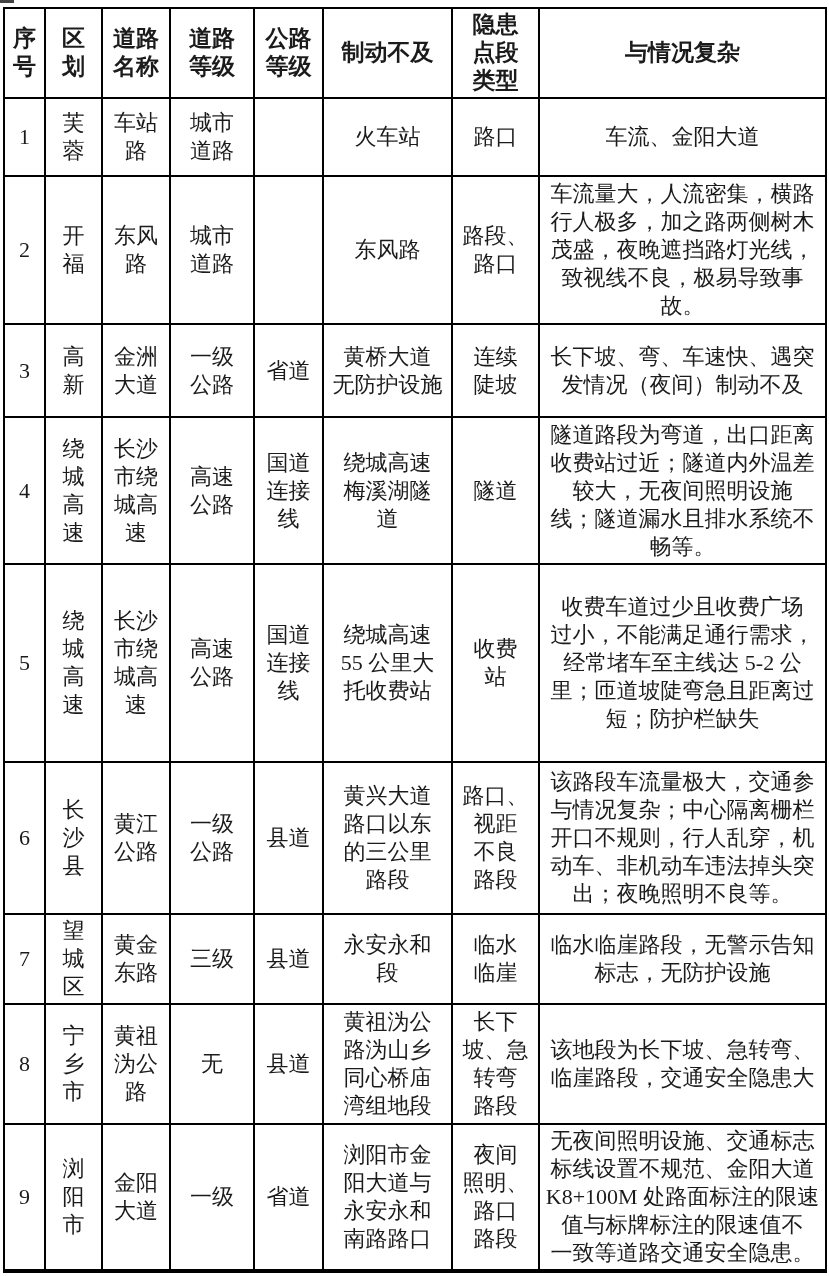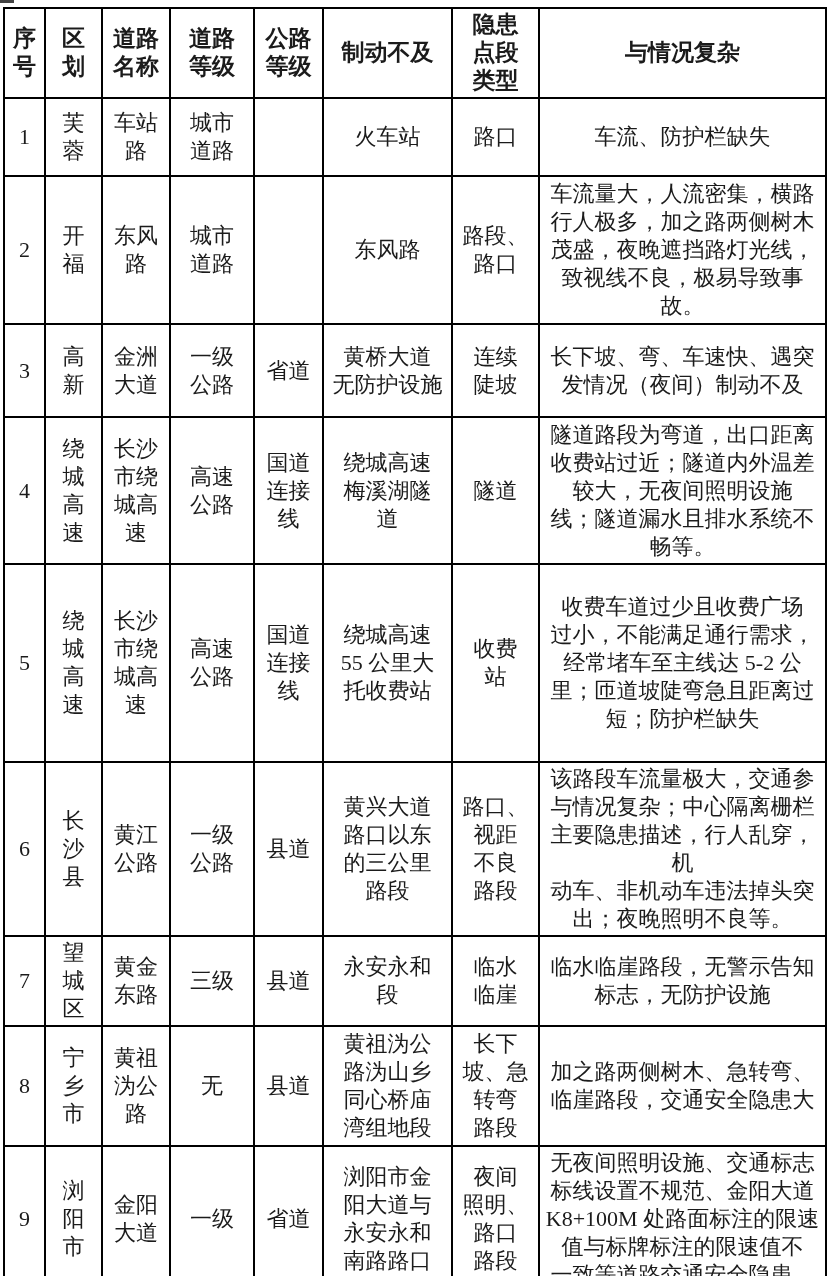--- a/index.html
+++ b/index.html
@@ -79,21 +79,21 @@
       <td>1</td>
       <td>芙
 蓉</td>
       <td>车站
 路</td>
       <td>城市
 道路</td>
       <td></td>
       <td>火车站</td>
       <td>路口</td>
-      <td class="desc">车流、防护栏缺失</td>
+      <td class="desc">车流、金阳大道</td>
     </tr>
     <tr style="height:148px">
       <td>2</td>
       <td>开
 福</td>
       <td>东风
 路</td>
       <td>城市
 道路</td>
       <td></td>
@@ -186,21 +186,21 @@
       <td>黄兴大道
 路口以东
 的三公里
 路段</td>
       <td>路口、
 视距
 不良
 路段</td>
       <td class="desc">该路段车流量极大，交通参
 与情况复杂；中心隔离栅栏
-主要隐患描述，行人乱穿，机
+开口不规则，行人乱穿，机
 动车、非机动车违法掉头突
 出；夜晚照明不良等。</td>
     </tr>
     <tr style="height:90px">
       <td>7</td>
       <td>望
 城
 区</td>
       <td>黄金
 东路</td>
@@ -224,21 +224,21 @@
       <td>无</td>
       <td>县道</td>
       <td>黄祖沩公
 路沩山乡
 同心桥庙
 湾组地段</td>
       <td>长下
 坡、急
 转弯
 路段</td>
-      <td class="desc">加之路两侧树木、急转弯、
+      <td class="desc">该地段为长下坡、急转弯、
 临崖路段，交通安全隐患大</td>
     </tr>
     <tr style="height:142px">
       <td>9</td>
       <td>浏
 阳
 市</td>
       <td>金阳
 大道</td>
       <td>一级</td>

